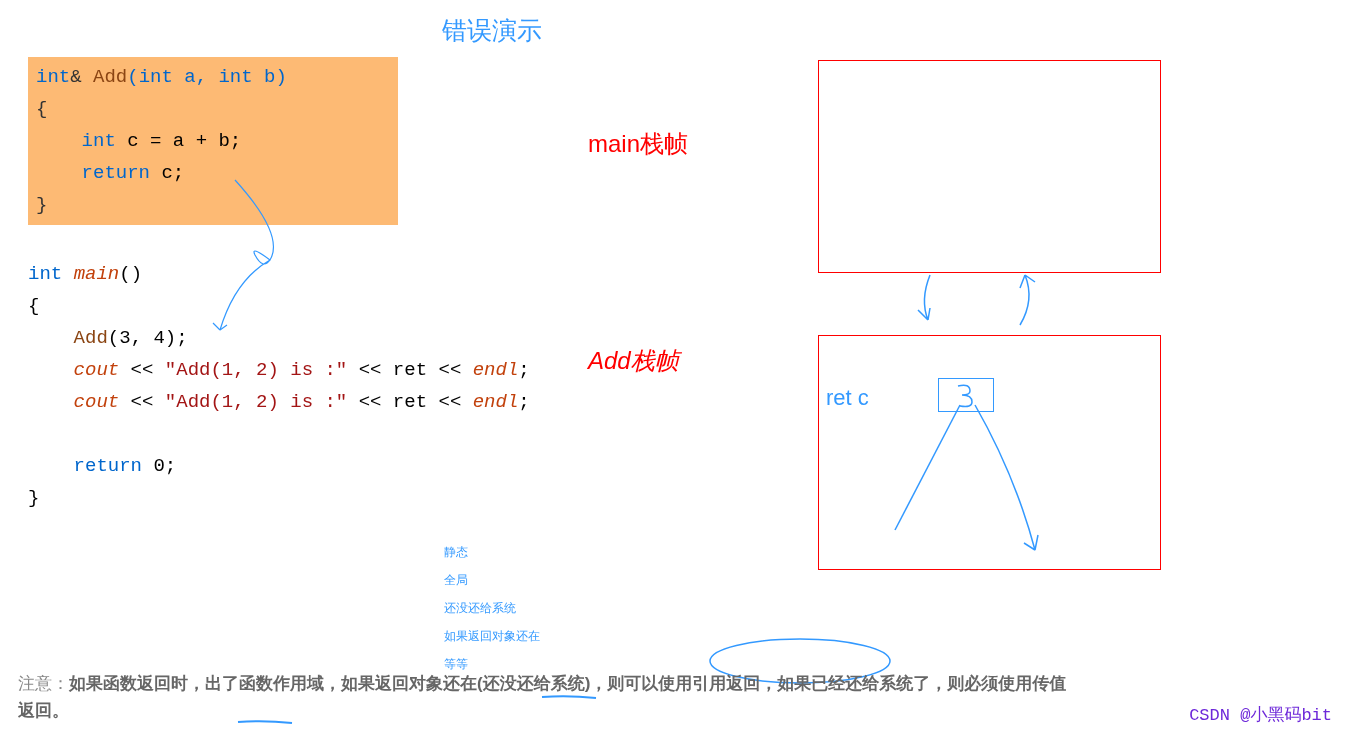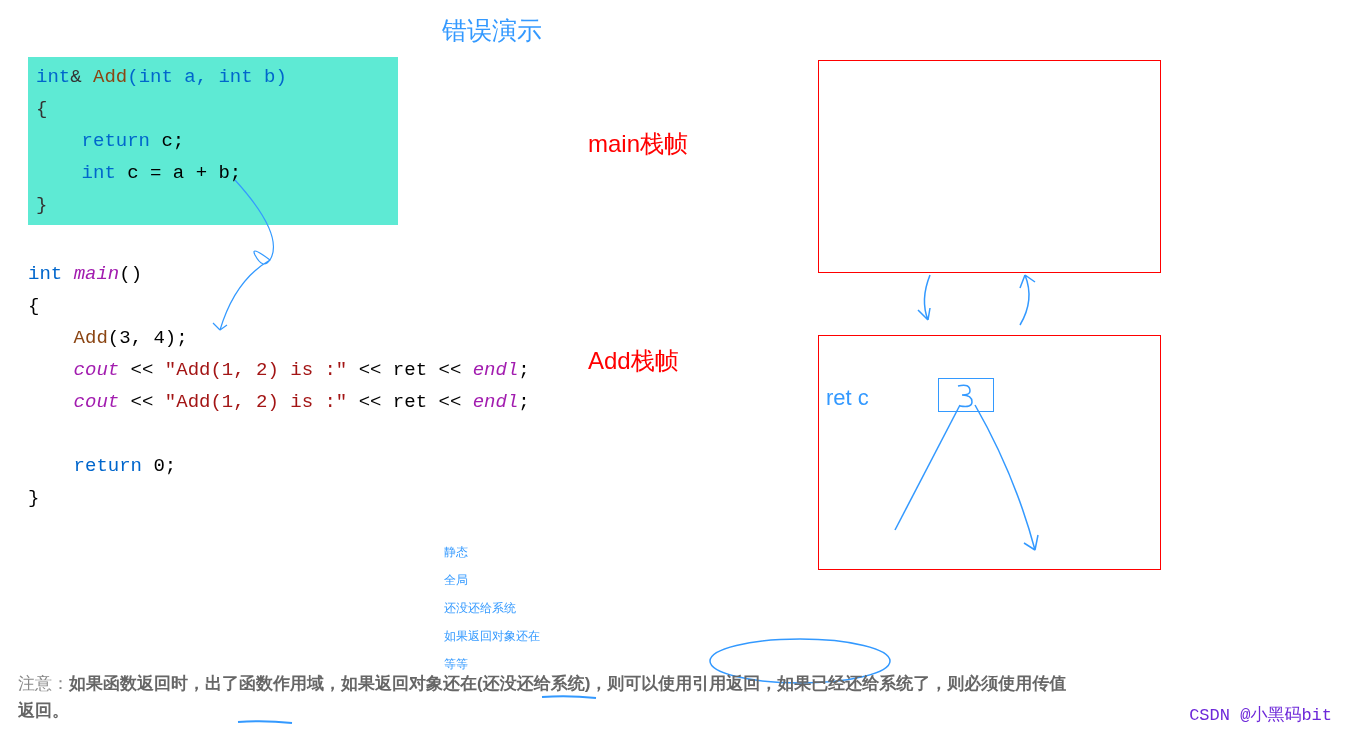--- a/index.html
+++ b/index.html
@@ -17,55 +17,56 @@
       top: 14px;
       color: #3399ff;
       font-size: 25px;
       font-family: "Microsoft YaHei", sans-serif;
     }
     .code-block {
       position: absolute;
       left: 28px;
       top: 57px;
       width: 370px;
-      background: #5eead4;
+      background: #fdba74;
       padding: 4px 8px;
       font-size: 19px;
       line-height: 32px;
     }
     .code-block2 {
       position: absolute;
       left: 28px;
       top: 258px;
       font-size: 19px;
       line-height: 32px;
     }
     .kw-type { color: #0066cc; }
     .kw-fn { color: #8b4513; }
     .kw-punct { color: #333; }
     .kw-ret { color: #0066cc; }
-    .kw-italic { font-style: italic; color: #a21caf; }
+    .kw-italic { font-style: italic; color: #c2410c; }
     .kw-str { color: #a31515; }
 
     .label-main {
       position: absolute;
       left: 588px;
       top: 128px;
       color: #ff0000;
       font-size: 24px;
       font-family: "Microsoft YaHei", sans-serif;
       text-align: right;
     }
     .label-add {
       position: absolute;
       left: 588px;
       top: 345px;
       color: #ff0000;
       font-size: 24px;
       font-family: "Microsoft YaHei", sans-serif;
+      font-style: italic;
     }
     .box-main {
       position: absolute;
       left: 818px;
       top: 60px;
       width: 343px;
       height: 213px;
       border: 1.5px solid #ff0000;
     }
     .box-add {
@@ -123,22 +124,22 @@
     svg.sketch { position: absolute; pointer-events: none; }
   </style>
 </head>
 <body>
 
 <div class="title-error">错误演示</div>
 
 <div class="code-block">
   <div><span class="kw-type">int</span><span class="kw-punct">&amp;</span> <span class="kw-fn">Add</span><span class="kw-type">(int a, int b)</span></div>
   <div><span class="kw-punct">{</span></div>
+  <div>&nbsp;&nbsp;&nbsp;&nbsp;<span class="kw-type">int</span><span> c = a + b;</span></div>
   <div>&nbsp;&nbsp;&nbsp;&nbsp;<span class="kw-ret">return</span><span> c;</span></div>
-  <div>&nbsp;&nbsp;&nbsp;&nbsp;<span class="kw-type">int</span><span> c = a + b;</span></div>
   <div><span class="kw-punct">}</span></div>
 </div>
 
 <div class="code-block2">
   <div><span class="kw-type">int</span> <span class="kw-italic">main</span><span>()</span></div>
   <div><span>{</span></div>
   <div>&nbsp;&nbsp;&nbsp;&nbsp;<span class="kw-fn">Add</span><span>(3, 4);</span></div>
   <div>&nbsp;&nbsp;&nbsp;&nbsp;<span class="kw-italic">cout</span><span> &lt;&lt; </span><span class="kw-str">"Add(1, 2) is :"</span><span> &lt;&lt; ret &lt;&lt; </span><span class="kw-italic">endl</span><span>;</span></div>
   <div>&nbsp;&nbsp;&nbsp;&nbsp;<span class="kw-italic">cout</span><span> &lt;&lt; </span><span class="kw-str">"Add(1, 2) is :"</span><span> &lt;&lt; ret &lt;&lt; </span><span class="kw-italic">endl</span><span>;</span></div>
   <div>&nbsp;</div>

